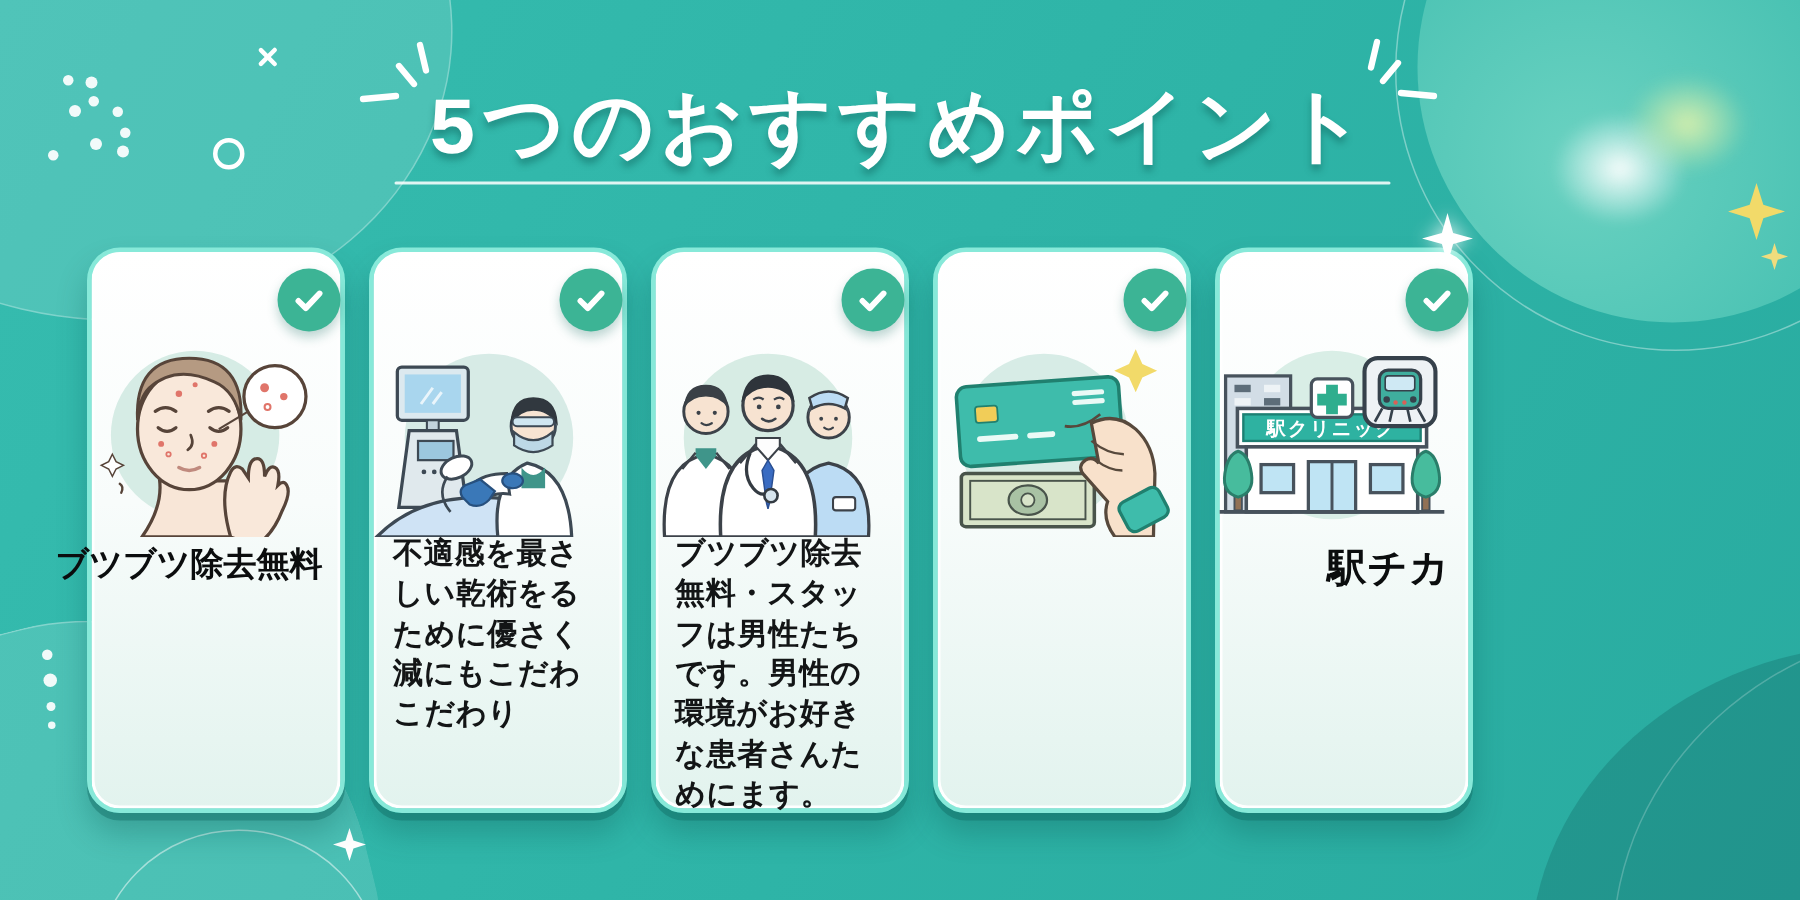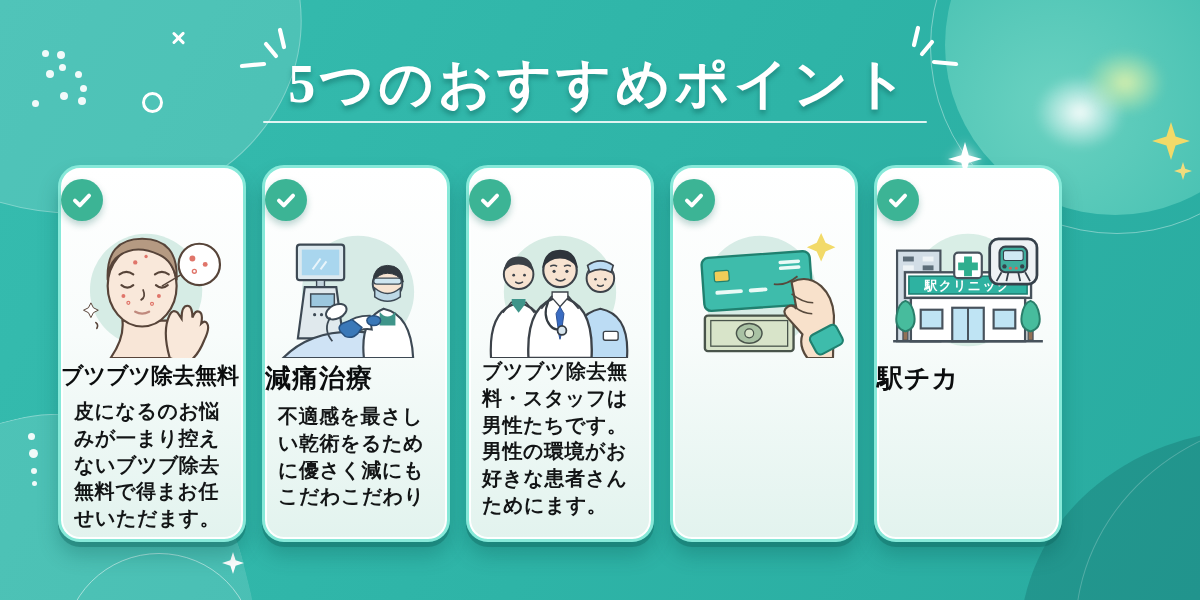--- a/index.html
+++ b/index.html
@@ -1,19 +1,19 @@
 <!DOCTYPE html>
 <html><head>
 <meta charset="utf-8">
 <style>
   html,body{margin:0;padding:0;}
   .stage{
     position:relative;width:1200px;height:600px;overflow:hidden;
     background:linear-gradient(120deg,#36bcaf 0%,#2eb4a7 55%,#29aba0 100%);
-    font-family:Liberation Serif, serif;
+    font-family:Liberation Mono, monospace;
   }
   
   .blob-tl{position:absolute;left:-150px;top:-195px;width:450px;height:410px;
     background:rgba(255,255,255,.13);border:1.5px solid rgba(255,255,255,.28);
     border-radius:48% 52% 55% 45% / 50% 48% 52% 50%;transform:rotate(18deg);}
   .blob-tr{position:absolute;left:945px;top:-125px;width:340px;height:340px;border-radius:50%;
     background:radial-gradient(circle at 32% 68%,#6ad2c1 0%,#4ac2b3 55%,#3fbcae 100%);}
   .ring-tr{position:absolute;left:930px;top:-140px;width:372px;height:372px;border-radius:50%;
     border:1.5px solid rgba(255,255,255,.38);}
   .glow-tr-a{position:absolute;left:1035px;top:75px;width:90px;height:75px;border-radius:50%;
@@ -40,31 +40,31 @@
   .marks-left{left:238px;top:26px;transform:scaleX(-1);}
   .spark4{position:absolute;}
   
   .title-wrap{position:absolute;left:0;top:48px;width:100%;text-align:center;}
   .page-title{margin:0;font-size:54px;font-weight:800;color:#ffffff;letter-spacing:4px;
     text-shadow:0 4px 5px rgba(8,80,76,.4);}
   .title-underline{position:absolute;left:263px;top:121px;width:664px;height:2.4px;
     background:rgba(255,255,255,.85);border-radius:2px;}
   
   .cards{position:absolute;left:58px;top:165px;display:flex;gap:16px;z-index:2;}
-  .card{position:relative;width:188px;height:377px;box-sizing:border-box;border-radius:22px;
+  .card{position:relative;width:172px;height:377px;box-sizing:border-box;border-radius:22px;
     background:linear-gradient(180deg,#ffffff 0%,#f8fcfb 45%,#e2f3ee 100%);
     border:3px solid #87e9d9;
     box-shadow:0 5px 0 rgba(14,102,96,.40),0 13px 20px rgba(8,77,72,.28),inset 0 0 0 2px #ffffff;
-    display:flex;flex-direction:column;align-items:flex-start;}
+    display:flex;flex-direction:column;align-items:flex-end;}
   .check-badge{margin-top:11px;width:42px;height:42px;border-radius:50%;background:#3cb495;
     display:flex;align-items:center;justify-content:center;flex:0 0 auto;
     box-shadow:0 4px 7px rgba(18,104,93,.28);}
   .check-badge svg{width:26px;height:26px;}
   .illus{width:182px;height:133px;margin-top:4px;flex:0 0 auto;}
-  .card-heading{margin:3px 0 7px;font-size:26px;font-weight:800;color:#0b0d0e;letter-spacing:1px;white-space:nowrap;}
+  .card-heading{margin:3px 12px 7px;font-size:26px;font-weight:800;color:#0b0d0e;letter-spacing:1px;white-space:nowrap;}
   .card:nth-child(1) .card-heading{font-size:22px;letter-spacing:0;}
   .card-body{margin:0;padding:0 13px;font-size:20px;line-height:1.34;font-weight:700;color:#131516;
     letter-spacing:.5px;text-align:left;}
 </style>
 </head>
 <body>
 
 <div class="stage">
 
   <div class="blob-tl"></div>
@@ -157,21 +157,20 @@
         <path d="M108 135 q-8 -28 0 -44 q3 -6 8 -2 l4 6 q0 -13 6 -13 q5 0 5 12 q3 -8 7 -6 q4 2 2 12 q4 -4 6 0 q3 5 -3 17 q-7 18 -19 24 Z" fill="#f9e8da" stroke="#574439" stroke-width="2.2"></path>
         <line x1="100" y1="62" x2="120" y2="50" stroke="#574439" stroke-width="1.5"></line>
         <circle cx="138" cy="40" r="21" fill="#ffffff" stroke="#574439" stroke-width="2.2"></circle>
         <circle cx="131" cy="34" r="3" fill="#e0756a"></circle>
           <circle cx="144" cy="40" r="2.5" fill="#e0756a"></circle>
         <circle cx="133" cy="47" r="2" fill="none" stroke="#e0756a" stroke-width="1.4"></circle>
         <path d="M28 79 l2.5 5 5 2.5 -5 2.5 -2.5 5 -2.5 -5 -5 -2.5 5 -2.5 Z" fill="#ffffff" stroke="#574439" stroke-width="1"></path>
         <path d="M33 99 q3 2 1 6" fill="none" stroke="#574439" stroke-width="1.6" stroke-linecap="round"></path>
       </svg>
       <h2 class="card-heading">ブツブツ除去無料</h2>
-      <p class="card-body">皮になるのお悩みが一まり控えないブツブ除去無料で得まお任せいただます。</p>
     </section>
 
     <section class="card">
       <div class="check-badge">
         <svg viewBox="0 0 24 24">
             <path d="M5.5 12.6 L10 17 L18.5 8" fill="none" stroke="#ffffff" stroke-width="3.6" stroke-linecap="round" stroke-linejoin="round"></path>
           </svg>
       </div>
       <svg class="illus" viewBox="0 0 180 135">
         <circle cx="92" cy="68" r="57" fill="#d7ebe6"></circle>
@@ -192,21 +191,20 @@
         <path d="M104 92 q-16 0 -24 8 l6 11 q10 -7 20 -5 Z" fill="#ffffff" stroke="#3d4954" stroke-width="2"></path>
         <path d="M86 96 l-10 4 q-5 3 -2 8 l5 5 q7 3 13 -3 l4 -6 Z" fill="#3a78b8" stroke="#27507e" stroke-width="1.5"></path>
         <ellipse cx="108" cy="97" rx="7" ry="5" fill="#3a78b8" stroke="#27507e" stroke-width="1.5"></ellipse>
         <ellipse cx="70" cy="88" rx="11" ry="7" fill="#ffffff" stroke="#3d4954" stroke-width="2" transform="rotate(-25 70 88)"></ellipse>
         <path d="M64 94 q-8 12 2 24" fill="none" stroke="#3d4954" stroke-width="1.8"></path>
         <circle cx="122" cy="60" r="15" fill="#f7e4d2" stroke="#3d4954" stroke-width="2"></circle>
         <path d="M107 58 q1 -17 15 -17 q15 0 16 17 q-6 -9 -16 -9 q-9 0 -15 9 Z" fill="#31383f" stroke="#31383f" stroke-width="1"></path>
         <rect x="108" y="54" width="28" height="6" rx="3" fill="#cfe6f0" stroke="#3d4954" stroke-width="1.3"></rect>
         <path d="M109 64 q13 11 26 0 v9 q-13 9 -26 0 Z" fill="#bdd8e6" stroke="#3d4954" stroke-width="1.5"></path>
       </svg>
-      <h2 class="card-heading">減痛治療</h2>
       <p class="card-body">不適感を最さしい乾術をるために優さく減にもこだわこだわり</p>
     </section>
 
     <section class="card">
       <div class="check-badge">
         <svg viewBox="0 0 24 24">
             <path d="M5.5 12.6 L10 17 L18.5 8" fill="none" stroke="#ffffff" stroke-width="3.6" stroke-linecap="round" stroke-linejoin="round"></path>
           </svg>
       </div>
       <svg class="illus" viewBox="0 0 180 135">

